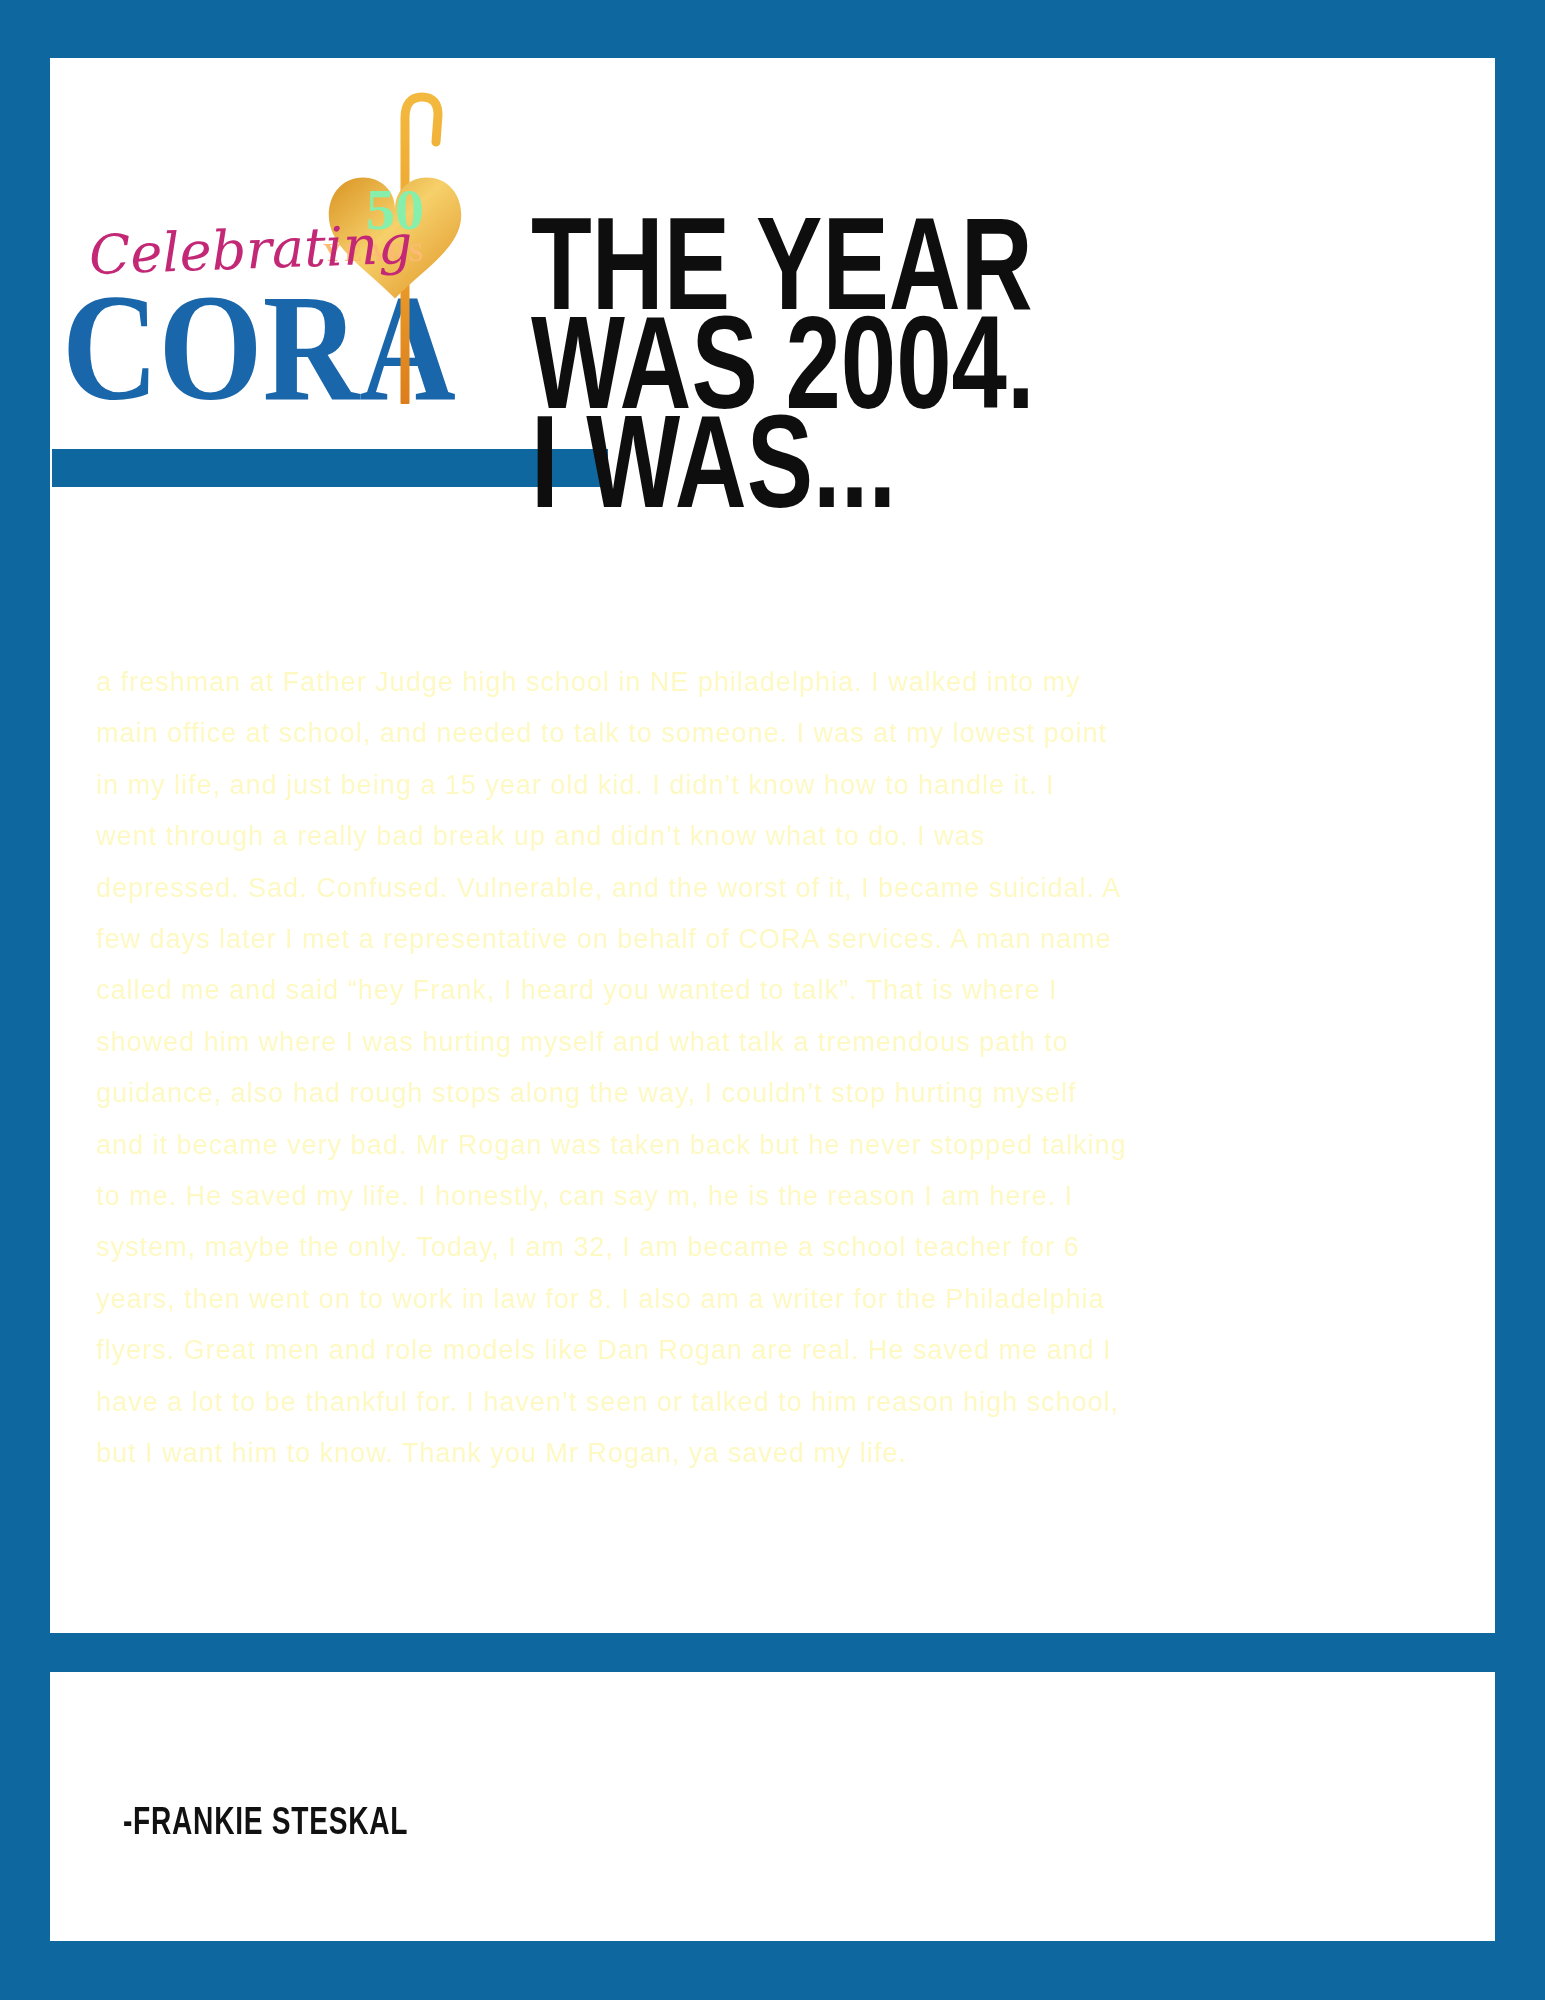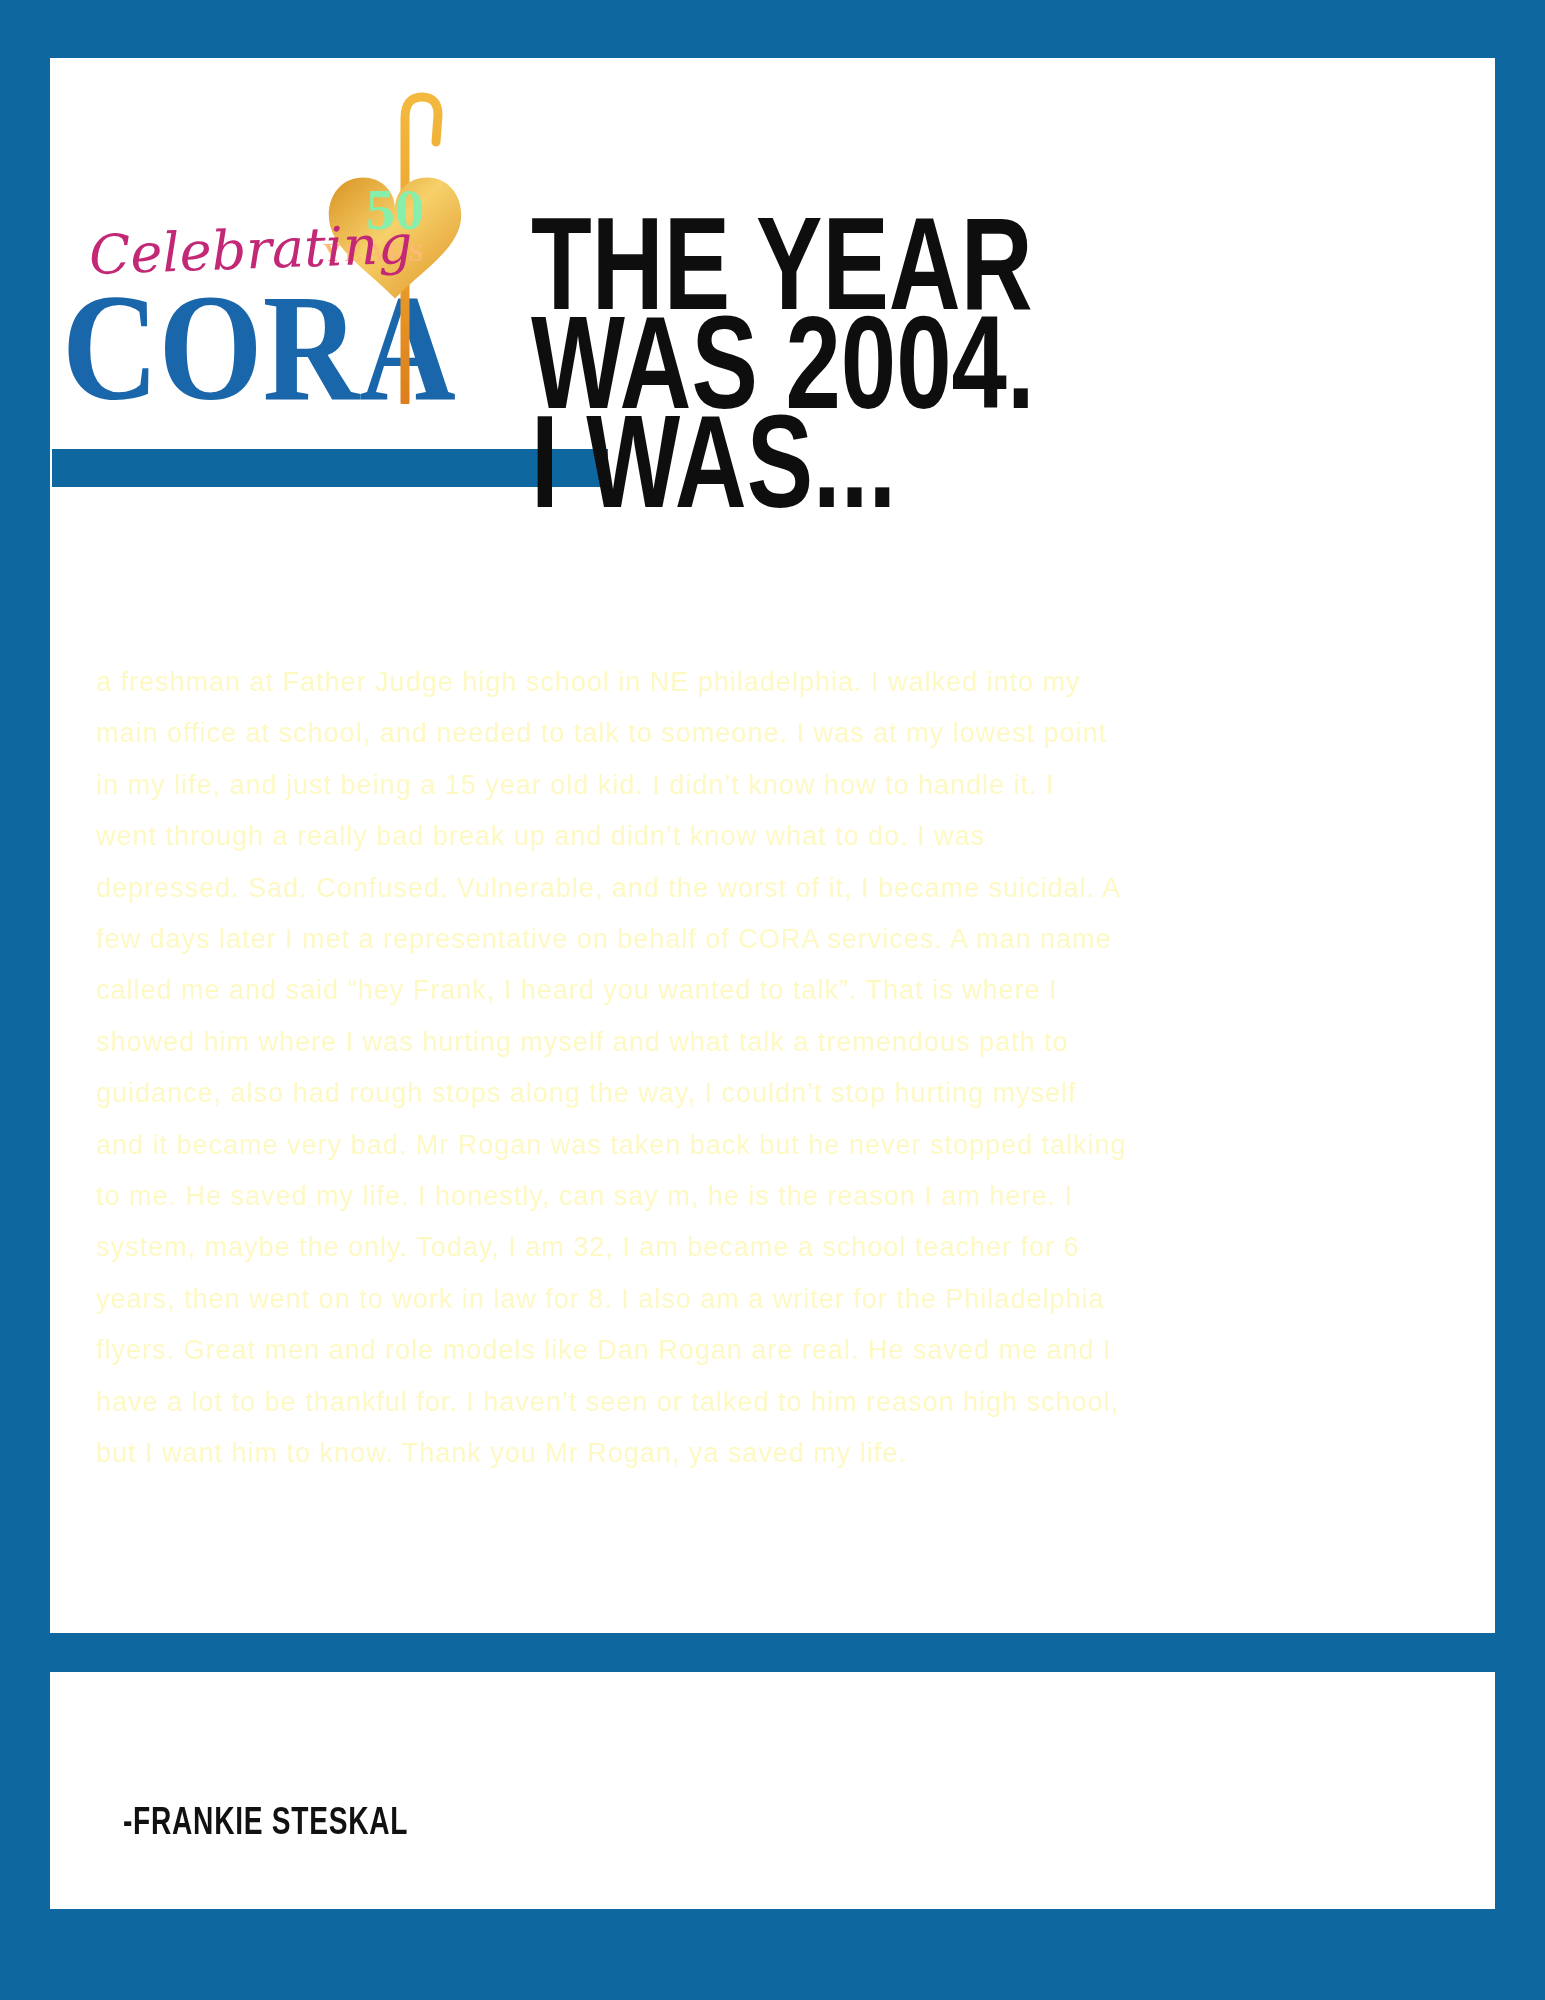--- a/index.html
+++ b/index.html
@@ -5,21 +5,21 @@
   html,body { margin:0; padding:0; }
   .page {
     position:relative;
     width:1545px; height:2000px;
     background:#0F67A0;
     font-family:"Liberation Sans", sans-serif;
     overflow:hidden;
   }
   .panel { position:absolute; background:#ffffff; }
   .main-panel   { left:50px; top:58px;   width:1445px; height:1575px; }
-  .bottom-panel { left:50px; top:1672px; width:1445px; height:237px; }
+  .bottom-panel { left:50px; top:1672px; width:1445px; height:269px; }
 
   .divider-bar {
     position:absolute; left:52px; top:449px;
     width:556px; height:38px; background:#0F67A0;
   }
 
   
   .celebrating {
     position:absolute; left:88px; top:224px;
     font-family:"DejaVu Serif", serif; font-style:italic;

